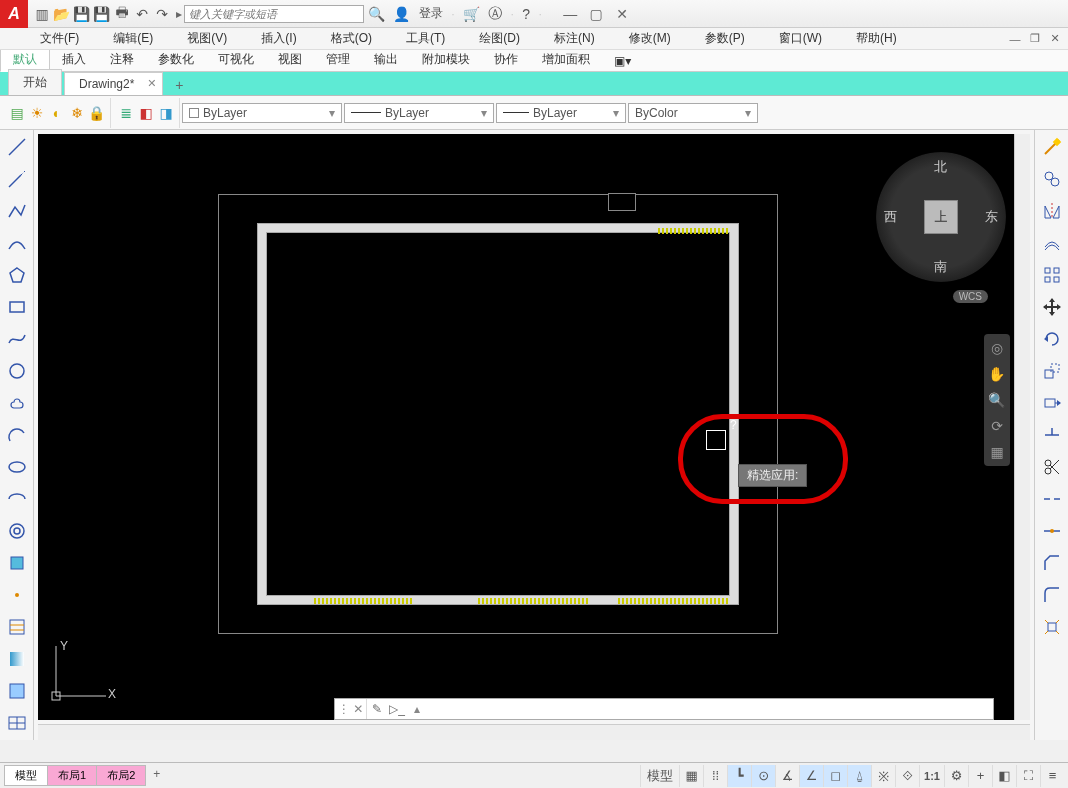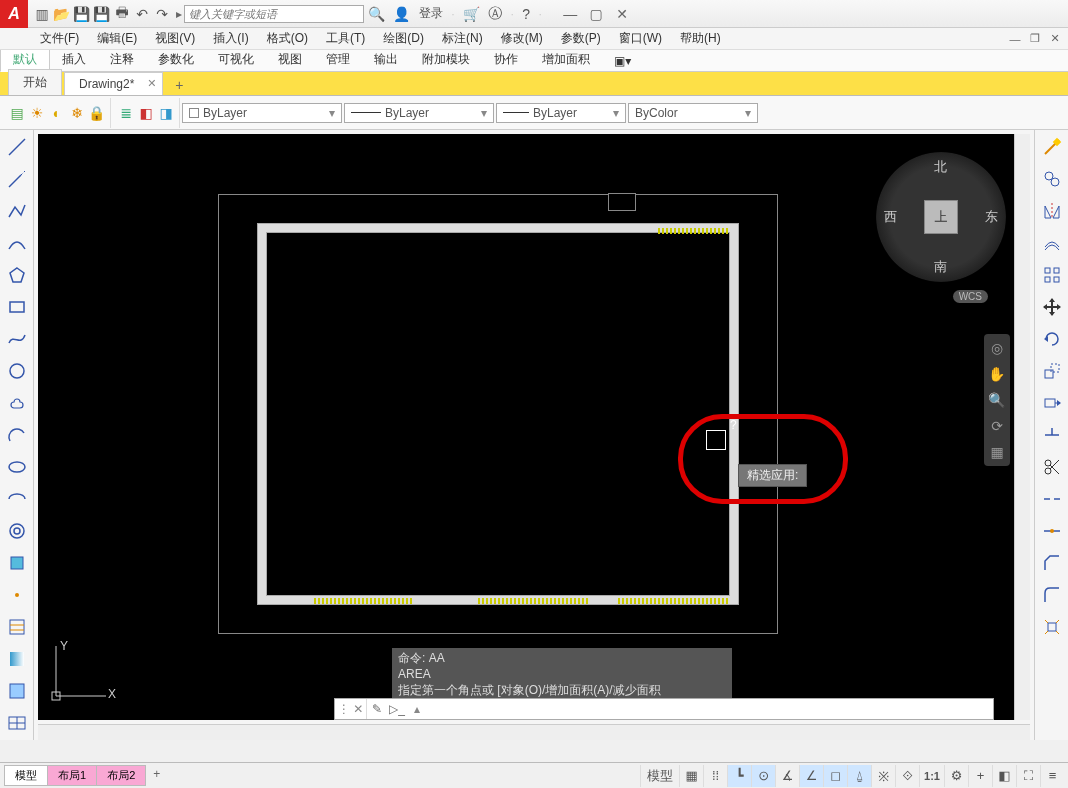--- a/index.html
+++ b/index.html
@@ -11,32 +11,32 @@
 .qat { display: flex; align-items: center; gap: 4px; padding: 0 6px; }
 .qat .ic { width: 16px; height: 16px; display: flex; align-items: center; justify-content: center; font-size: 14px; color: #555; cursor: pointer; }
 .title-center { flex: 1; text-align: center; color: #666; font-size: 12px; padding-left: 40px; }
 .search-box { width: 180px; height: 18px; border: 1px solid #aaa; font-size: 11px; padding: 0 4px; color: #888; font-style: italic; background: #fff; }
 .title-right { display: flex; align-items: center; gap: 8px; padding: 0 4px; }
 .title-right .ic { font-size: 14px; color: #555; cursor: pointer; }
 .winbtns { display: flex; gap: 2px; margin-left: 8px; }
 .winbtns .wb { width: 24px; height: 20px; display: flex; align-items: center; justify-content: center; color: #666; cursor: pointer; font-size: 14px; }
 
 
-.menubar { height: 22px; background: #f5f5f5; display: flex; align-items: center; padding-left: 32px; gap: 2px; border-bottom: 1px solid #ddd; position: relative; }
+.menubar { height: 22px; background: #f5f5f5; display: flex; align-items: center; padding-left: 32px; gap: 18px; border-bottom: 1px solid #ddd; position: relative; }
 .menubar .mi { padding: 2px 8px; color: #333; cursor: pointer; font-size: 12px; }
 .menubar .winbtns2 { position: absolute; right: 4px; display: flex; gap: 2px; }
 .menubar .winbtns2 .wb { width: 18px; height: 16px; font-size: 11px; color: #666; display: flex; align-items: center; justify-content: center; cursor: pointer; }
 
 
 .ribbontabs { height: 22px; background: #fafafa; display: flex; align-items: flex-end; border-bottom: 1px solid #ccc; }
 .ribbontabs .rt { padding: 3px 12px; color: #333; cursor: pointer; font-size: 12px; }
 .ribbontabs .rt.active { background: #fff; border: 1px solid #ccc; border-bottom: 1px solid #fff; margin-bottom: -1px; color: #4a7; }
 
 
-.doctabs { height: 24px; background: #fde047; display: flex; align-items: flex-end; border-bottom: 1px solid #bbb; padding-left: 8px; }
+.doctabs { height: 24px; background: #5eead4; display: flex; align-items: flex-end; border-bottom: 1px solid #bbb; padding-left: 8px; }
 .doctabs .dt { padding: 4px 28px 4px 14px; background: #f5f5f5; border: 1px solid #ccc; border-bottom: none; margin-right: 2px; cursor: pointer; position: relative; font-size: 12px; color: #444; }
 .doctabs .dt.active { background: #fff; }
 .doctabs .dt .close { position: absolute; right: 6px; top: 4px; color: #888; font-size: 11px; }
 .doctabs .plus { padding: 2px 10px; color: #666; cursor: pointer; font-size: 14px; }
 
 
 .propbar { height: 34px; background: #f8f8f8; border-bottom: 1px solid #ccc; display: flex; align-items: center; padding: 0 4px; gap: 2px; }
 .propbar .grp { display: flex; align-items: center; gap: 2px; padding: 0 4px; border-right: 1px solid #ddd; height: 30px; }
 .propbar .ic { width: 18px; height: 18px; display: flex; align-items: center; justify-content: center; font-size: 14px; cursor: pointer; }
 .layer-combo { width: 180px; height: 20px; border: 1px solid #aaa; display: flex; align-items: center; padding: 0 4px; background: #fff; font-size: 11px; gap: 4px; }
@@ -372,26 +372,20 @@
       <div class="ucs">
         <svg width="70" height="70">
             <line x1="10" y1="60" x2="10" y2="10" stroke="#ccc"></line>
             <line x1="10" y1="60" x2="60" y2="60" stroke="#ccc"></line>
             <text x="14" y="14" fill="#ccc" font-size="11">Y</text>
             <text x="62" y="62" fill="#ccc" font-size="11">X</text>
             <rect x="6" y="56" width="8" height="8" fill="none" stroke="#ccc"></rect>
           </svg>
       </div>
 
-      <div class="cmdhist">
-        <div class="row">命令: AA</div>
-        <div class="row">AREA</div>
-        <div class="row">指定第一个角点或 [对象(O)/增加面积(A)/减少面积</div>
-        <div class="row">(S)] &lt;对象(O)&gt;: O</div>
-      </div>
     </div>
     <div class="scrollv"></div>
     <div class="scrollh"></div>
 
     <div class="cmdline">
       <span class="handle">⋮ ✕</span>
       <span class="icon">✎</span>
       <span class="icon">▷_</span>
       <span class="up">▴</span>
     </div>

